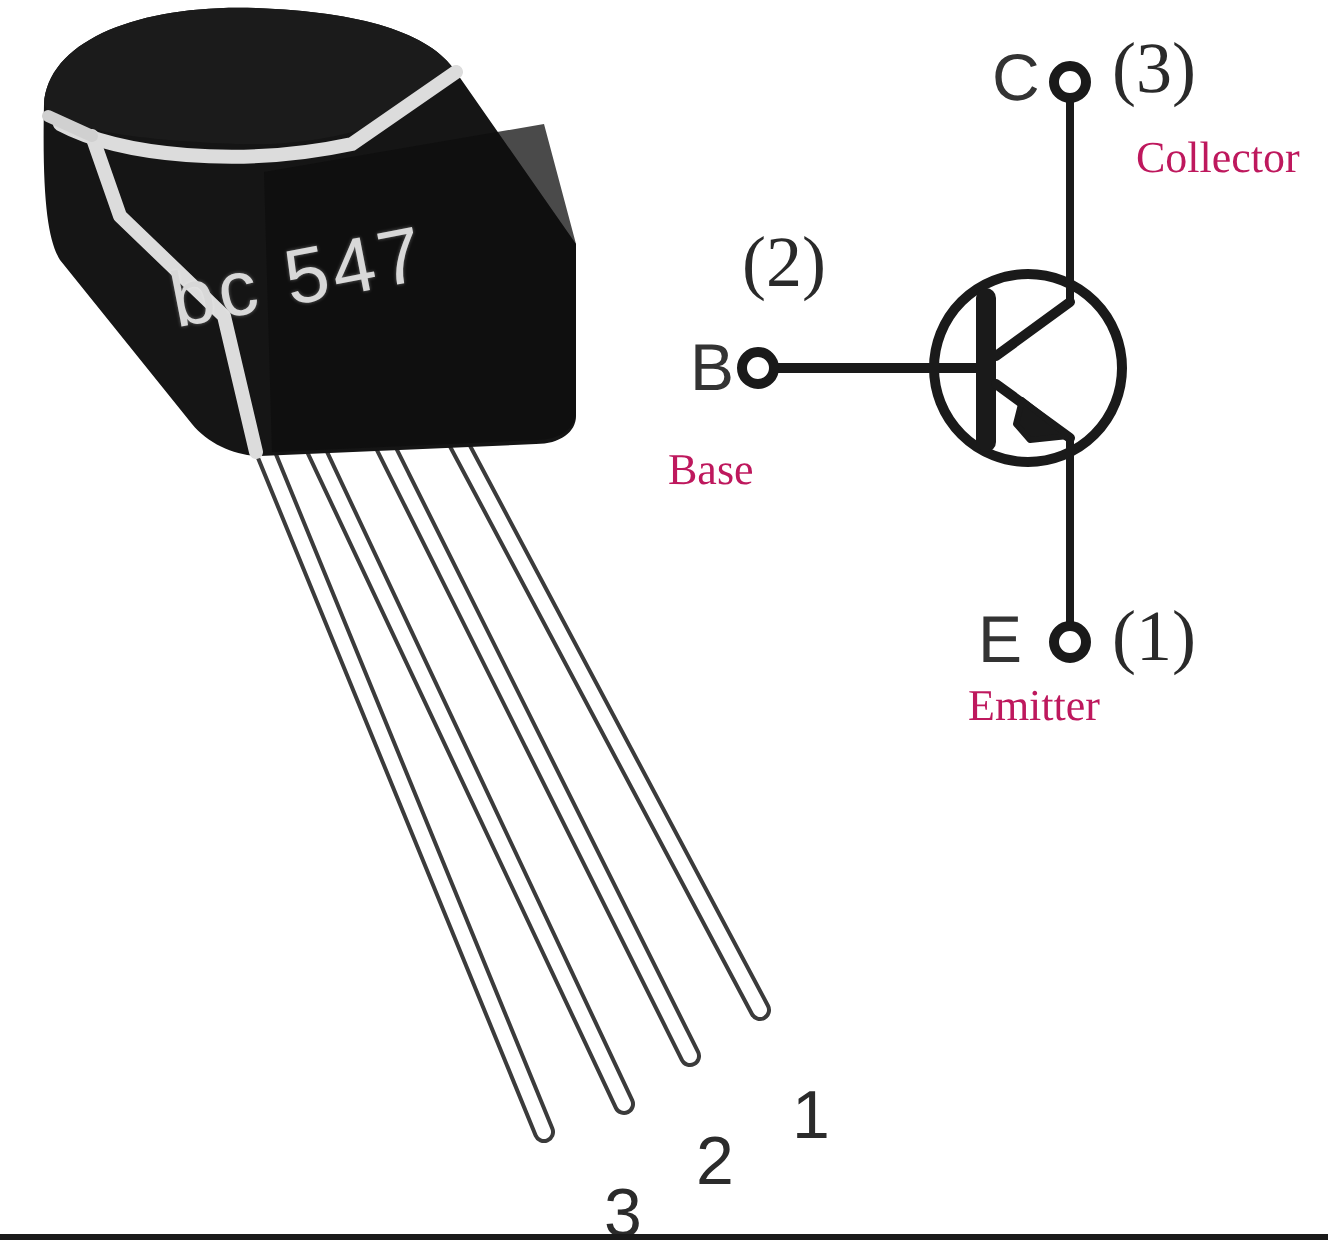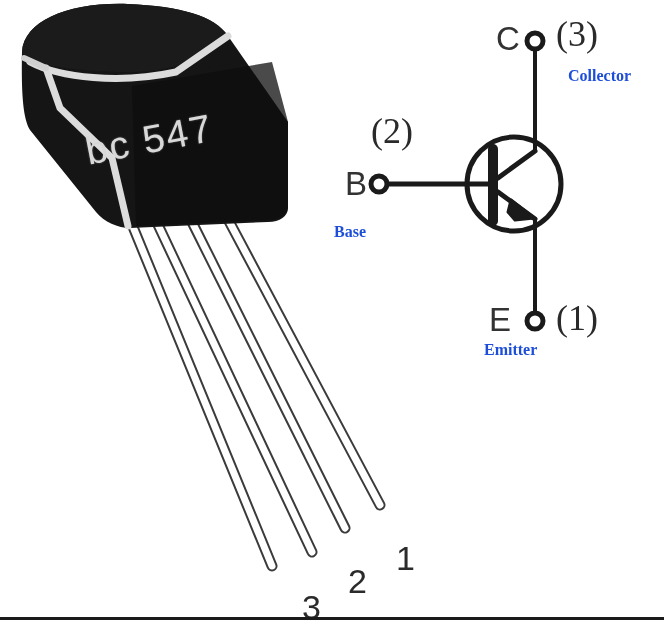--- a/index.html
+++ b/index.html
@@ -35,23 +35,23 @@
     color: #333333;
     letter-spacing: 0px;
   }
   .lbl-pin {
     font-family: "Liberation Serif", serif;
     font-size: 36px;
     color: #2a2a2a;
   }
   .lbl-role {
     font-family: "Liberation Serif", serif;
-    font-weight: bold;
-    font-size: 16px;
-    color: #1d4ed8;
+    font-weight: normal;
+    font-size: 22px;
+    color: #be185d;
   }
   .lbl-leadnum {
     font-family: "Liberation Sans", sans-serif;
     font-size: 34px;
     color: #2b2b2b;
   }
   .pkg-text {
     position: absolute;
     font-family: "Liberation Sans", sans-serif;
     font-size: 39px;

